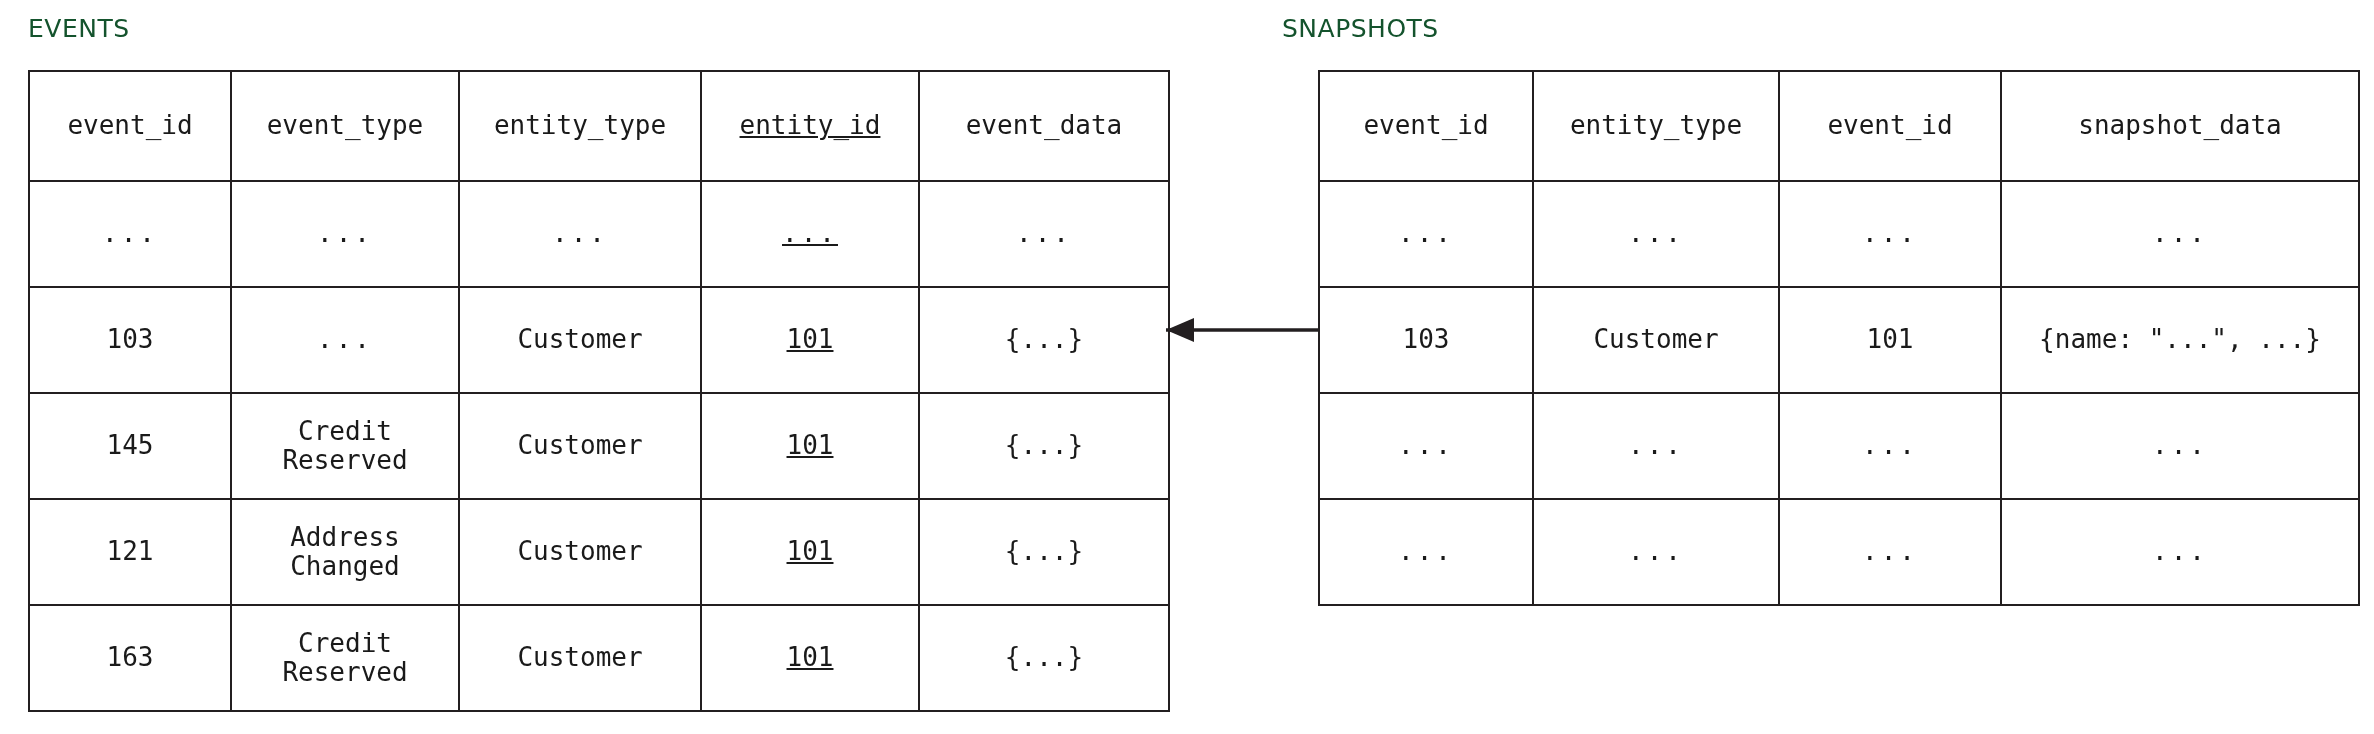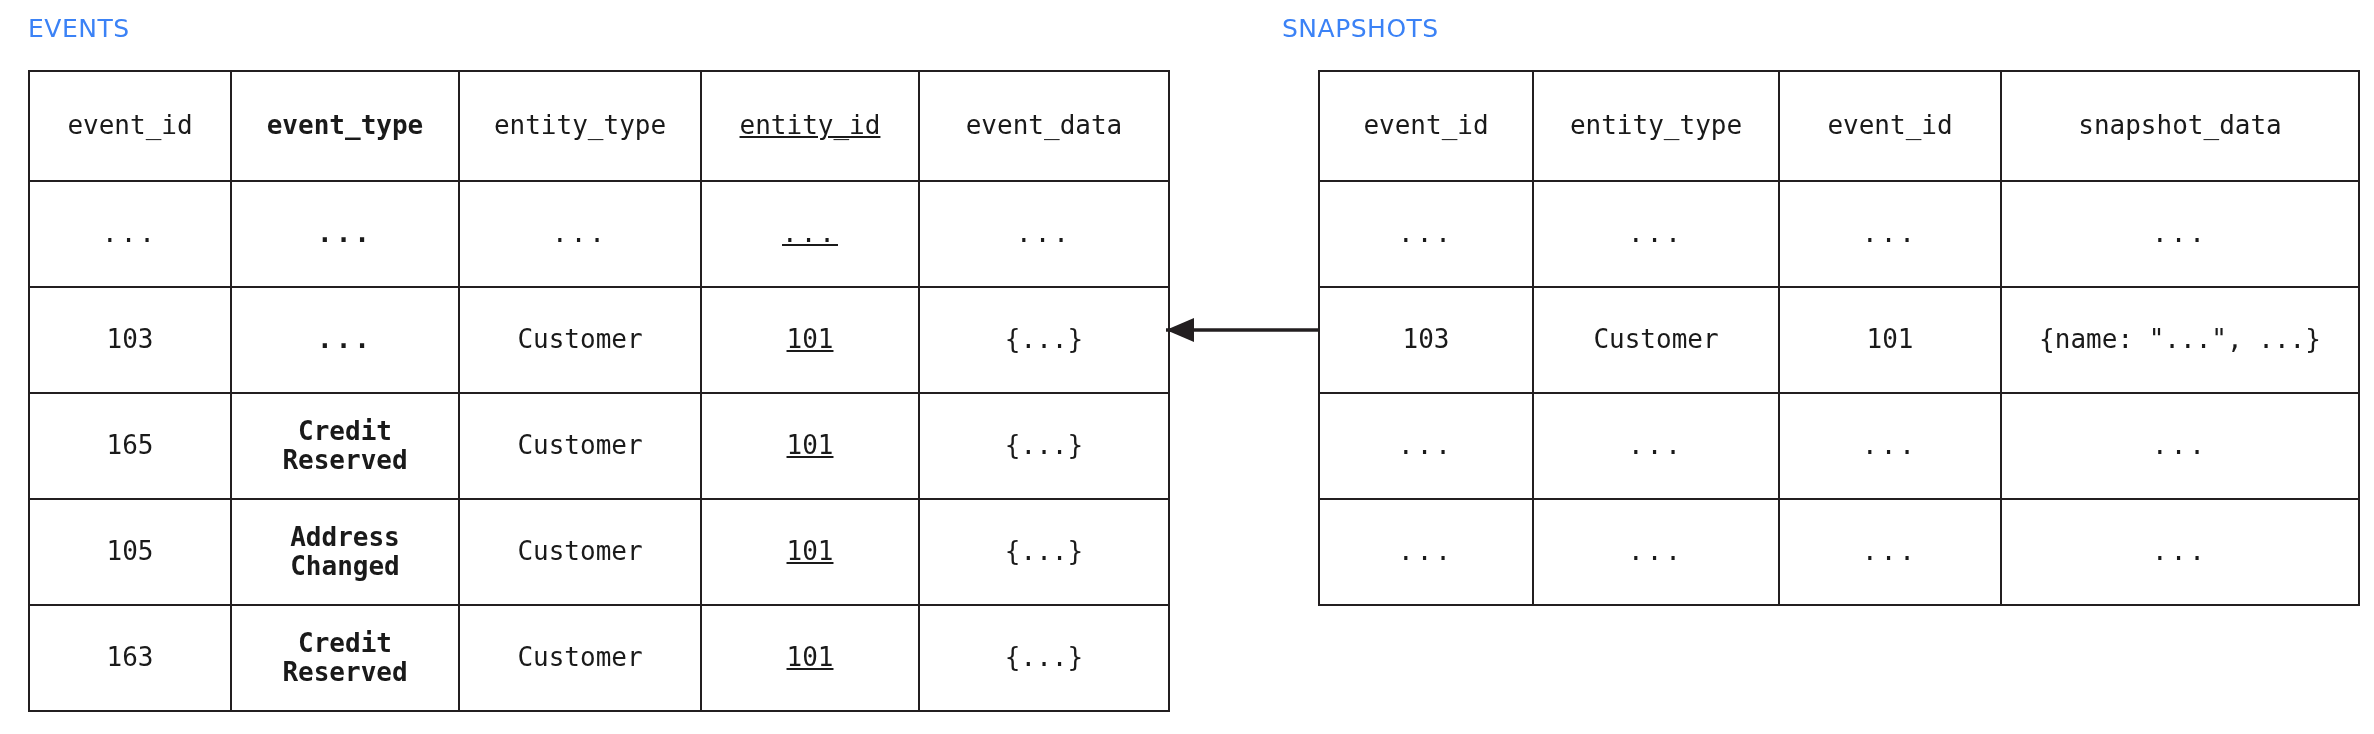--- a/index.html
+++ b/index.html
@@ -15,21 +15,21 @@
     overflow: hidden;
   }
 
   
   .caption {
     position: absolute;
     font-family: "DejaVu Sans", sans-serif;
     font-size: 25px;
     font-weight: 400;
     letter-spacing: 0.5px;
-    color: #3b82f6;
+    color: #14532d;
     white-space: nowrap;
   }
   #events-caption   { left: 28px;   top: 14px; }
   #snapshots-caption{ left: 1282px; top: 14px; }
 
   
   .db-table {
     position: absolute;
     border-collapse: collapse;
     background: #ffffff;
@@ -54,21 +54,21 @@
   .db-table td {
     height: 104px;
   }
   .dots {
     letter-spacing: 3px;
   }
 
   
   #events-table { left: 28px; top: 70px; }
   #events-table .c1 { width: 192px; }
-  #events-table .c2 { width: 218px; font-weight: bold; }
+  #events-table .c2 { width: 218px; }
   #events-table .c3 { width: 232px; }
   #events-table .c4 { width: 208px; text-decoration: underline; }
   #events-table .c5 { width: 240px; margin-left: 45px; }
 
   
   #snapshots-table { left: 1318px; top: 70px; }
   #snapshots-table .s1 { width: 204px; }
   #snapshots-table .s2 { width: 236px; }
   #snapshots-table .s3 { width: 212px; }
   #snapshots-table .s4 { width: 348px; text-align: center; }
@@ -106,28 +106,28 @@
       <td class="c5 dots">...</td>
     </tr>
     <tr>
       <td class="c1">103</td>
       <td class="c2 dots">...</td>
       <td class="c3">Customer</td>
       <td class="c4">101</td>
       <td class="c5">{...}</td>
     </tr>
     <tr>
-      <td class="c1">165</td>
+      <td class="c1">145</td>
       <td class="c2">Credit<br>Reserved</td>
       <td class="c3">Customer</td>
       <td class="c4">101</td>
       <td class="c5">{...}</td>
     </tr>
     <tr>
-      <td class="c1">105</td>
+      <td class="c1">121</td>
       <td class="c2">Address<br>Changed</td>
       <td class="c3">Customer</td>
       <td class="c4">101</td>
       <td class="c5">{...}</td>
     </tr>
     <tr>
       <td class="c1">163</td>
       <td class="c2">Credit<br>Reserved</td>
       <td class="c3">Customer</td>
       <td class="c4">101</td>

